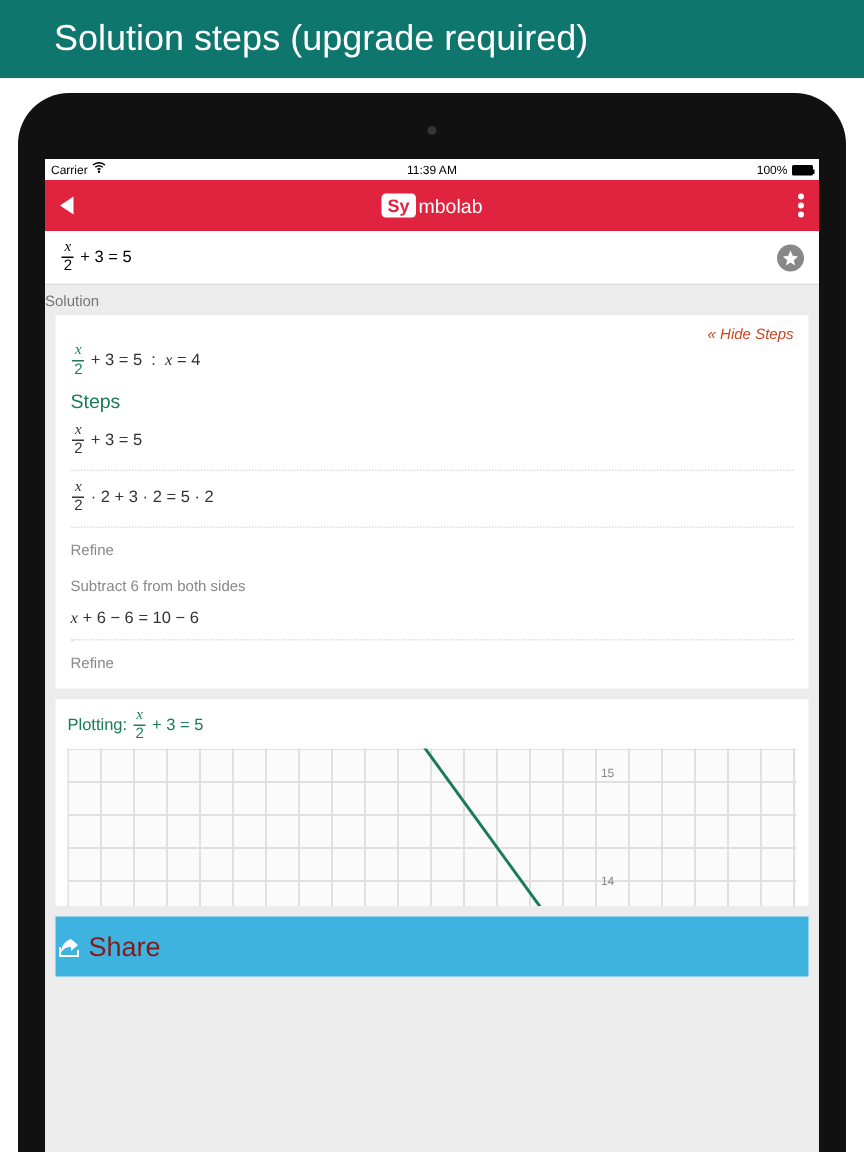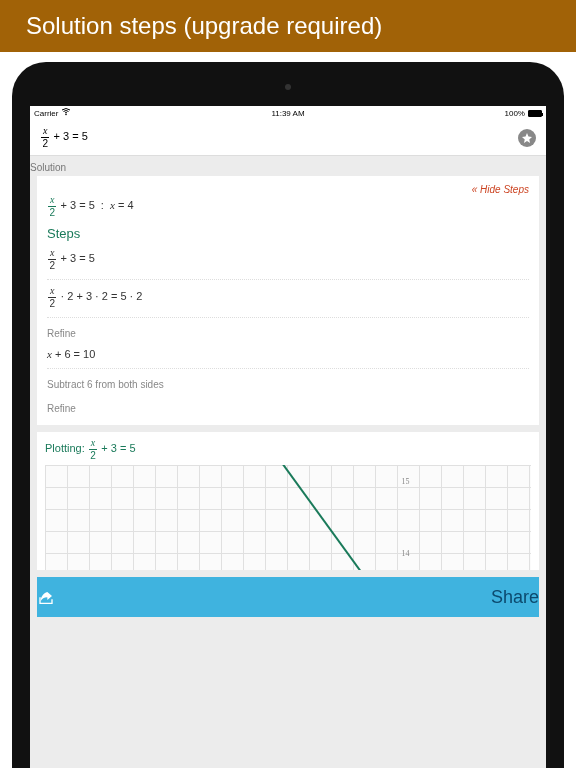--- a/index.html
+++ b/index.html
@@ -4,25 +4,25 @@
 <style>
   * { margin: 0; padding: 0; box-sizing: border-box; }
   body {
     font-family: -apple-system, "Helvetica Neue", Arial, sans-serif;
     background: #fff;
     width: 576px;
     height: 768px;
     overflow: hidden;
   }
   .banner {
-    background: #a16207;
+    background: #0f766e;
     color: #fff;
     font-size: 24px;
     font-weight: 300;
-    padding: 12px 26px;
+    padding: 12px 36px;
     height: 52px;
     display: flex;
     align-items: center;
   }
   .device-frame {
     background: #fff;
     height: 716px;
     display: flex;
     justify-content: center;
     position: relative;
@@ -156,30 +156,30 @@
   }
   .graph-line {
     position:absolute;
     width: 2px; height: 180px;
     background: #1a7a5a;
     transform-origin: bottom center;
     bottom: -10px;
     left: 66%;
     transform: rotate(-36deg);
   }
-  .axis-label { position:absolute; font-size:8px; color:#888;font-family:Liberation Serif, serif; }
+  .axis-label { position:absolute; font-size:8px; color:#888; }
 
   .share-bar {
     margin: 0 7px 8px;
     background:#3fb3df;
-    color:#0c4a6e;
+    color:#7f1d1d;
     height: 40px;
     display:flex;
     align-items:center;
-    justify-content:space-between;
+    justify-content:flex-start;
     font-size: 18px;
     gap: 6px;
   }
   .share-icon {
     width: 16px; height: 14px;
     position:relative;
   }
   .share-icon svg { width:18px; height:16px; }
 </style>
 </head>
@@ -203,20 +203,32 @@
               </svg>
           </span>
         </div>
         <div class="status-center">11:39 AM</div>
         <div class="status-right">
           <span>100%</span>
           <span class="battery-icon"></span>
         </div>
       </div>
 
+      <div class="app-header">
+        <div class="back-btn"></div>
+        <div class="logo">
+          <span class="logo-box">Sy</span>
+          <span>mbolab</span>
+        </div>
+        <div class="menu-dots">
+          <span></span>
+            <span></span>
+            <span></span>
+        </div>
+      </div>
 
       <div class="content">
 
         <div class="input-row">
           <span>
             <span class="frac">
                 <span class="num ital">x</span>
                 <span class="den">2</span>
               </span> + 3 = 5
           </span>
@@ -244,22 +256,22 @@
                 <span class="den">2</span>
               </span> + 3 = 5
           </div>
           <div class="step-expr">
             <span class="frac">
                 <span class="num ital">x</span>
                 <span class="den">2</span>
               </span> · 2 + 3 · 2 = 5 · 2
           </div>
           <div class="step-desc">Refine</div>
-          <div class="step-expr"><span class="ital">x</span> + 6 = 10</div>
           <div class="step-desc">Subtract 6 from both sides</div>
+          <div class="step-expr"><span class="ital">x</span> + 6 − 6 = 10 − 6</div>
           <div class="step-desc">Refine</div>
         </div>
 
         <div class="graph-card">
           <div class="plotting">
             <span>Plotting:</span>
             <span class="frac teal">
                 <span class="num ital">x</span>
                 <span class="den">2</span>
               </span> + 3 = 5

